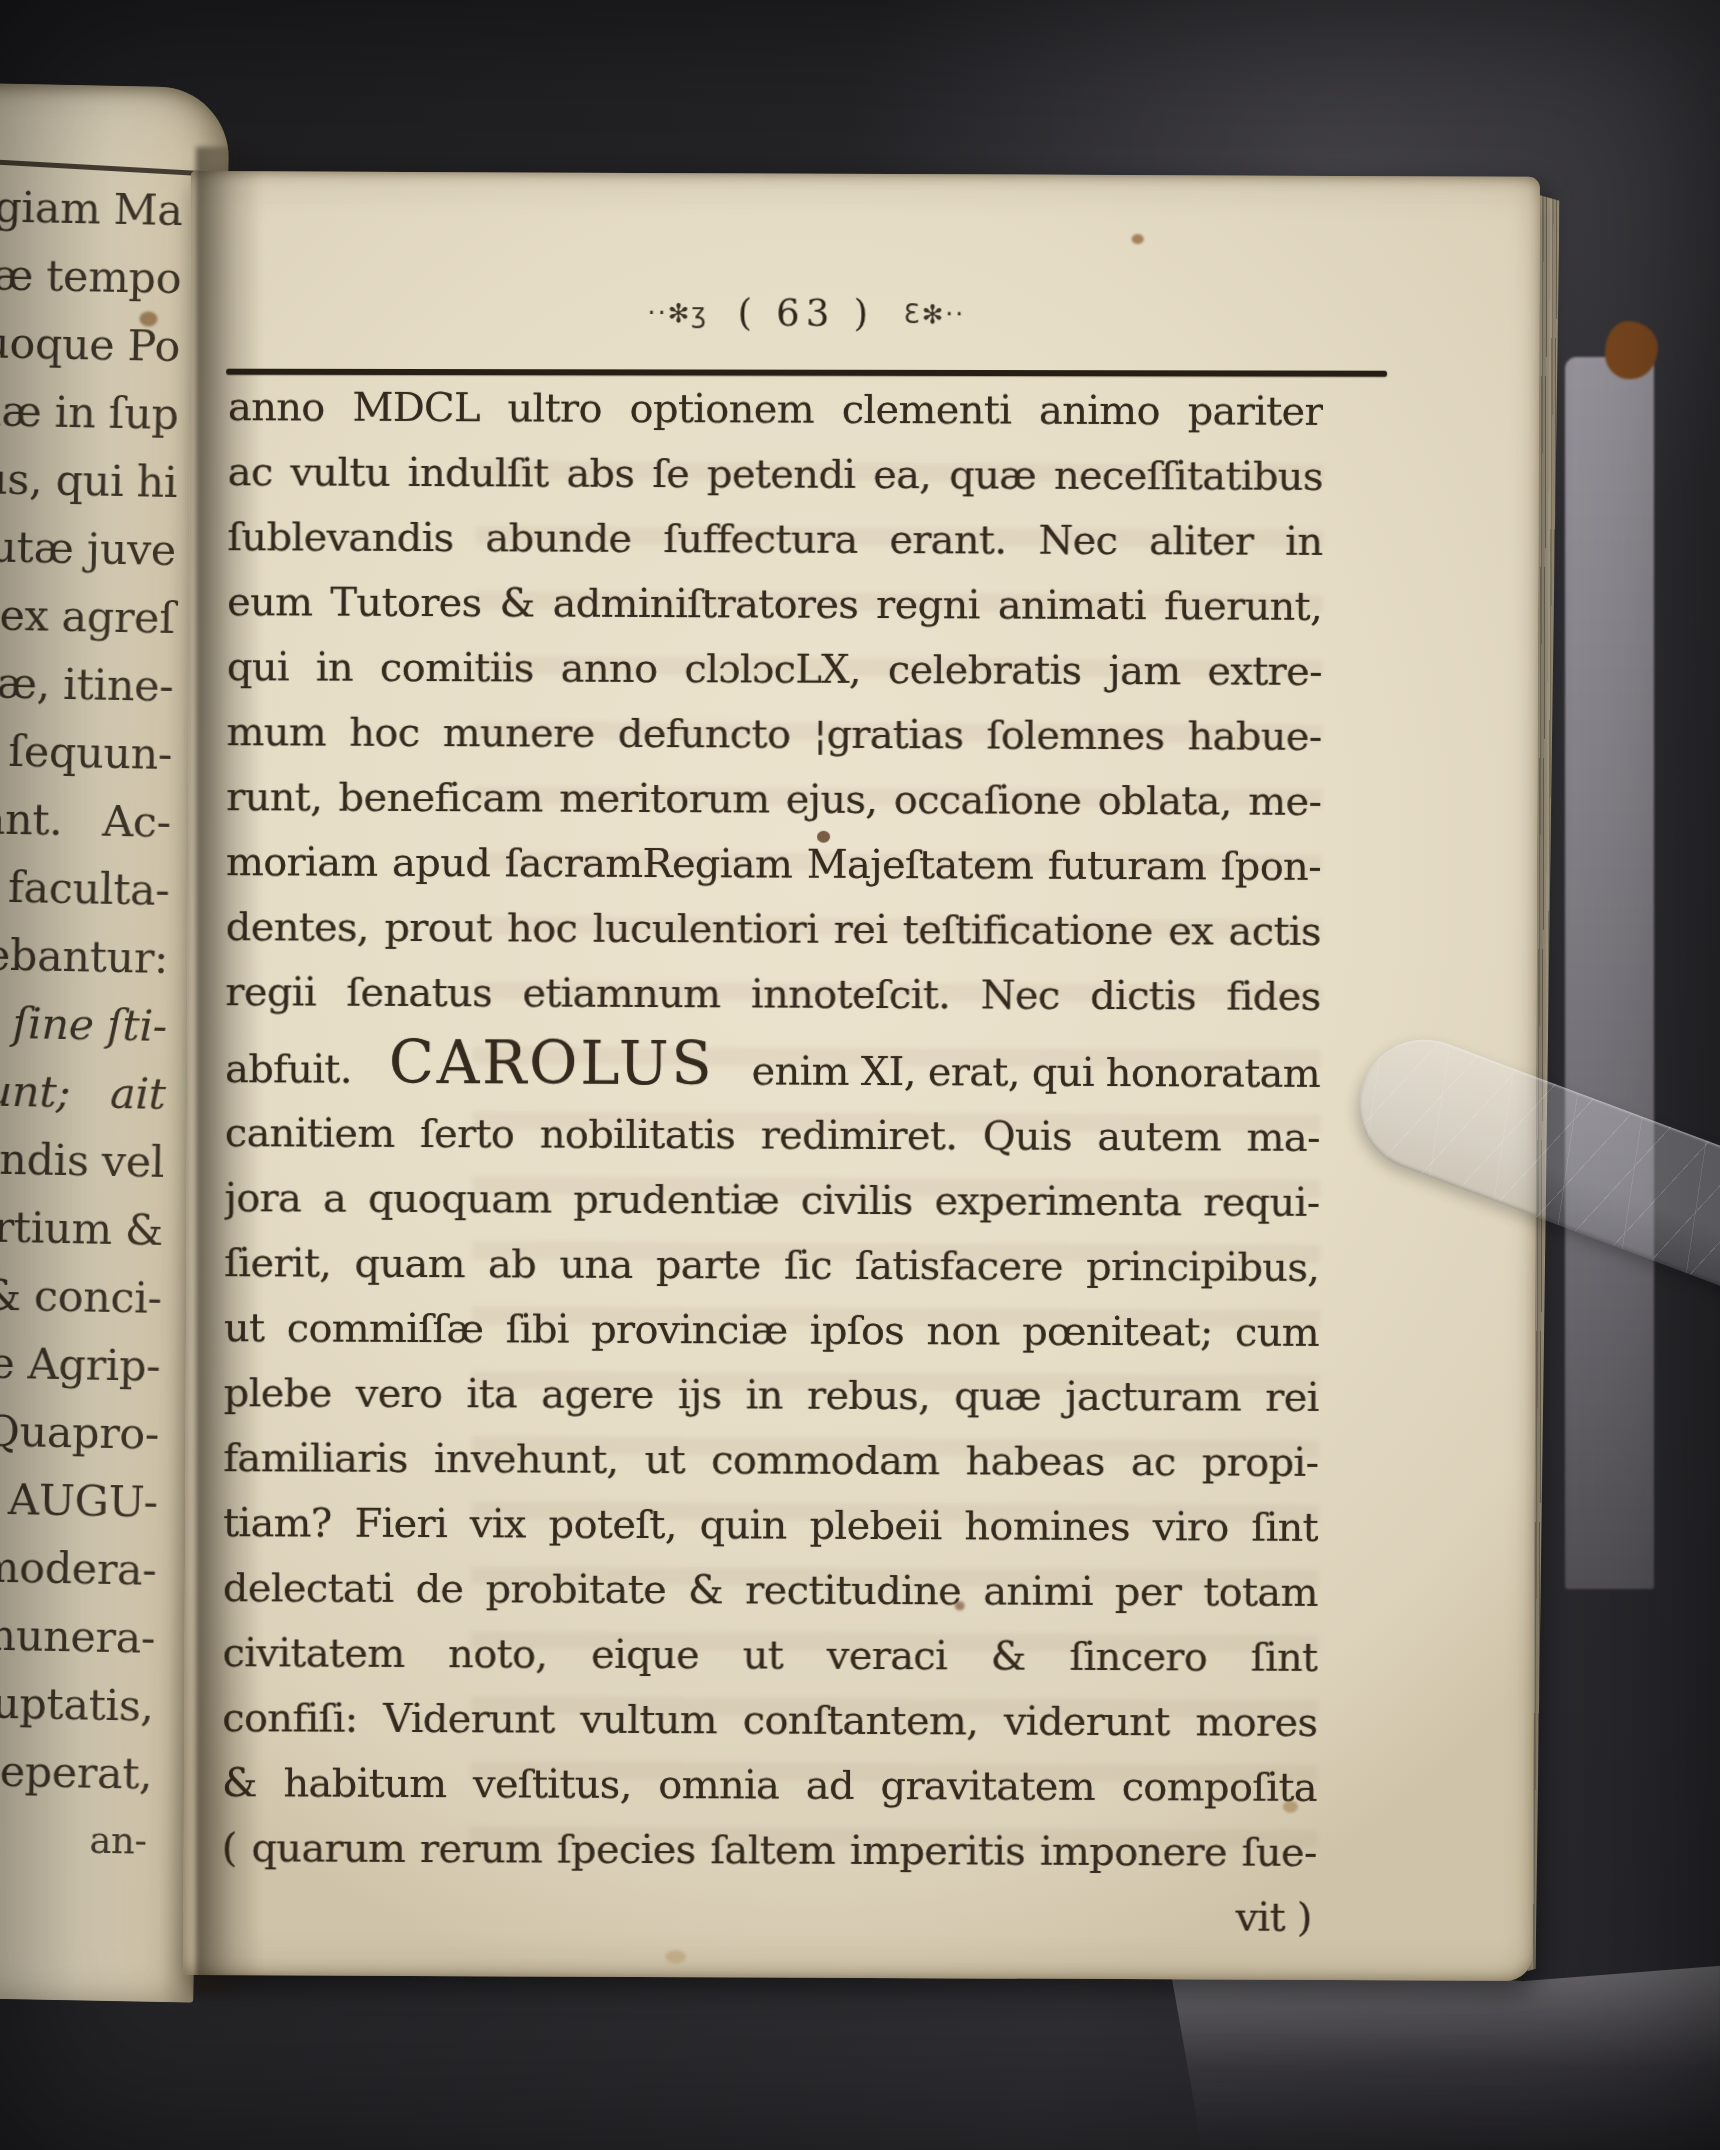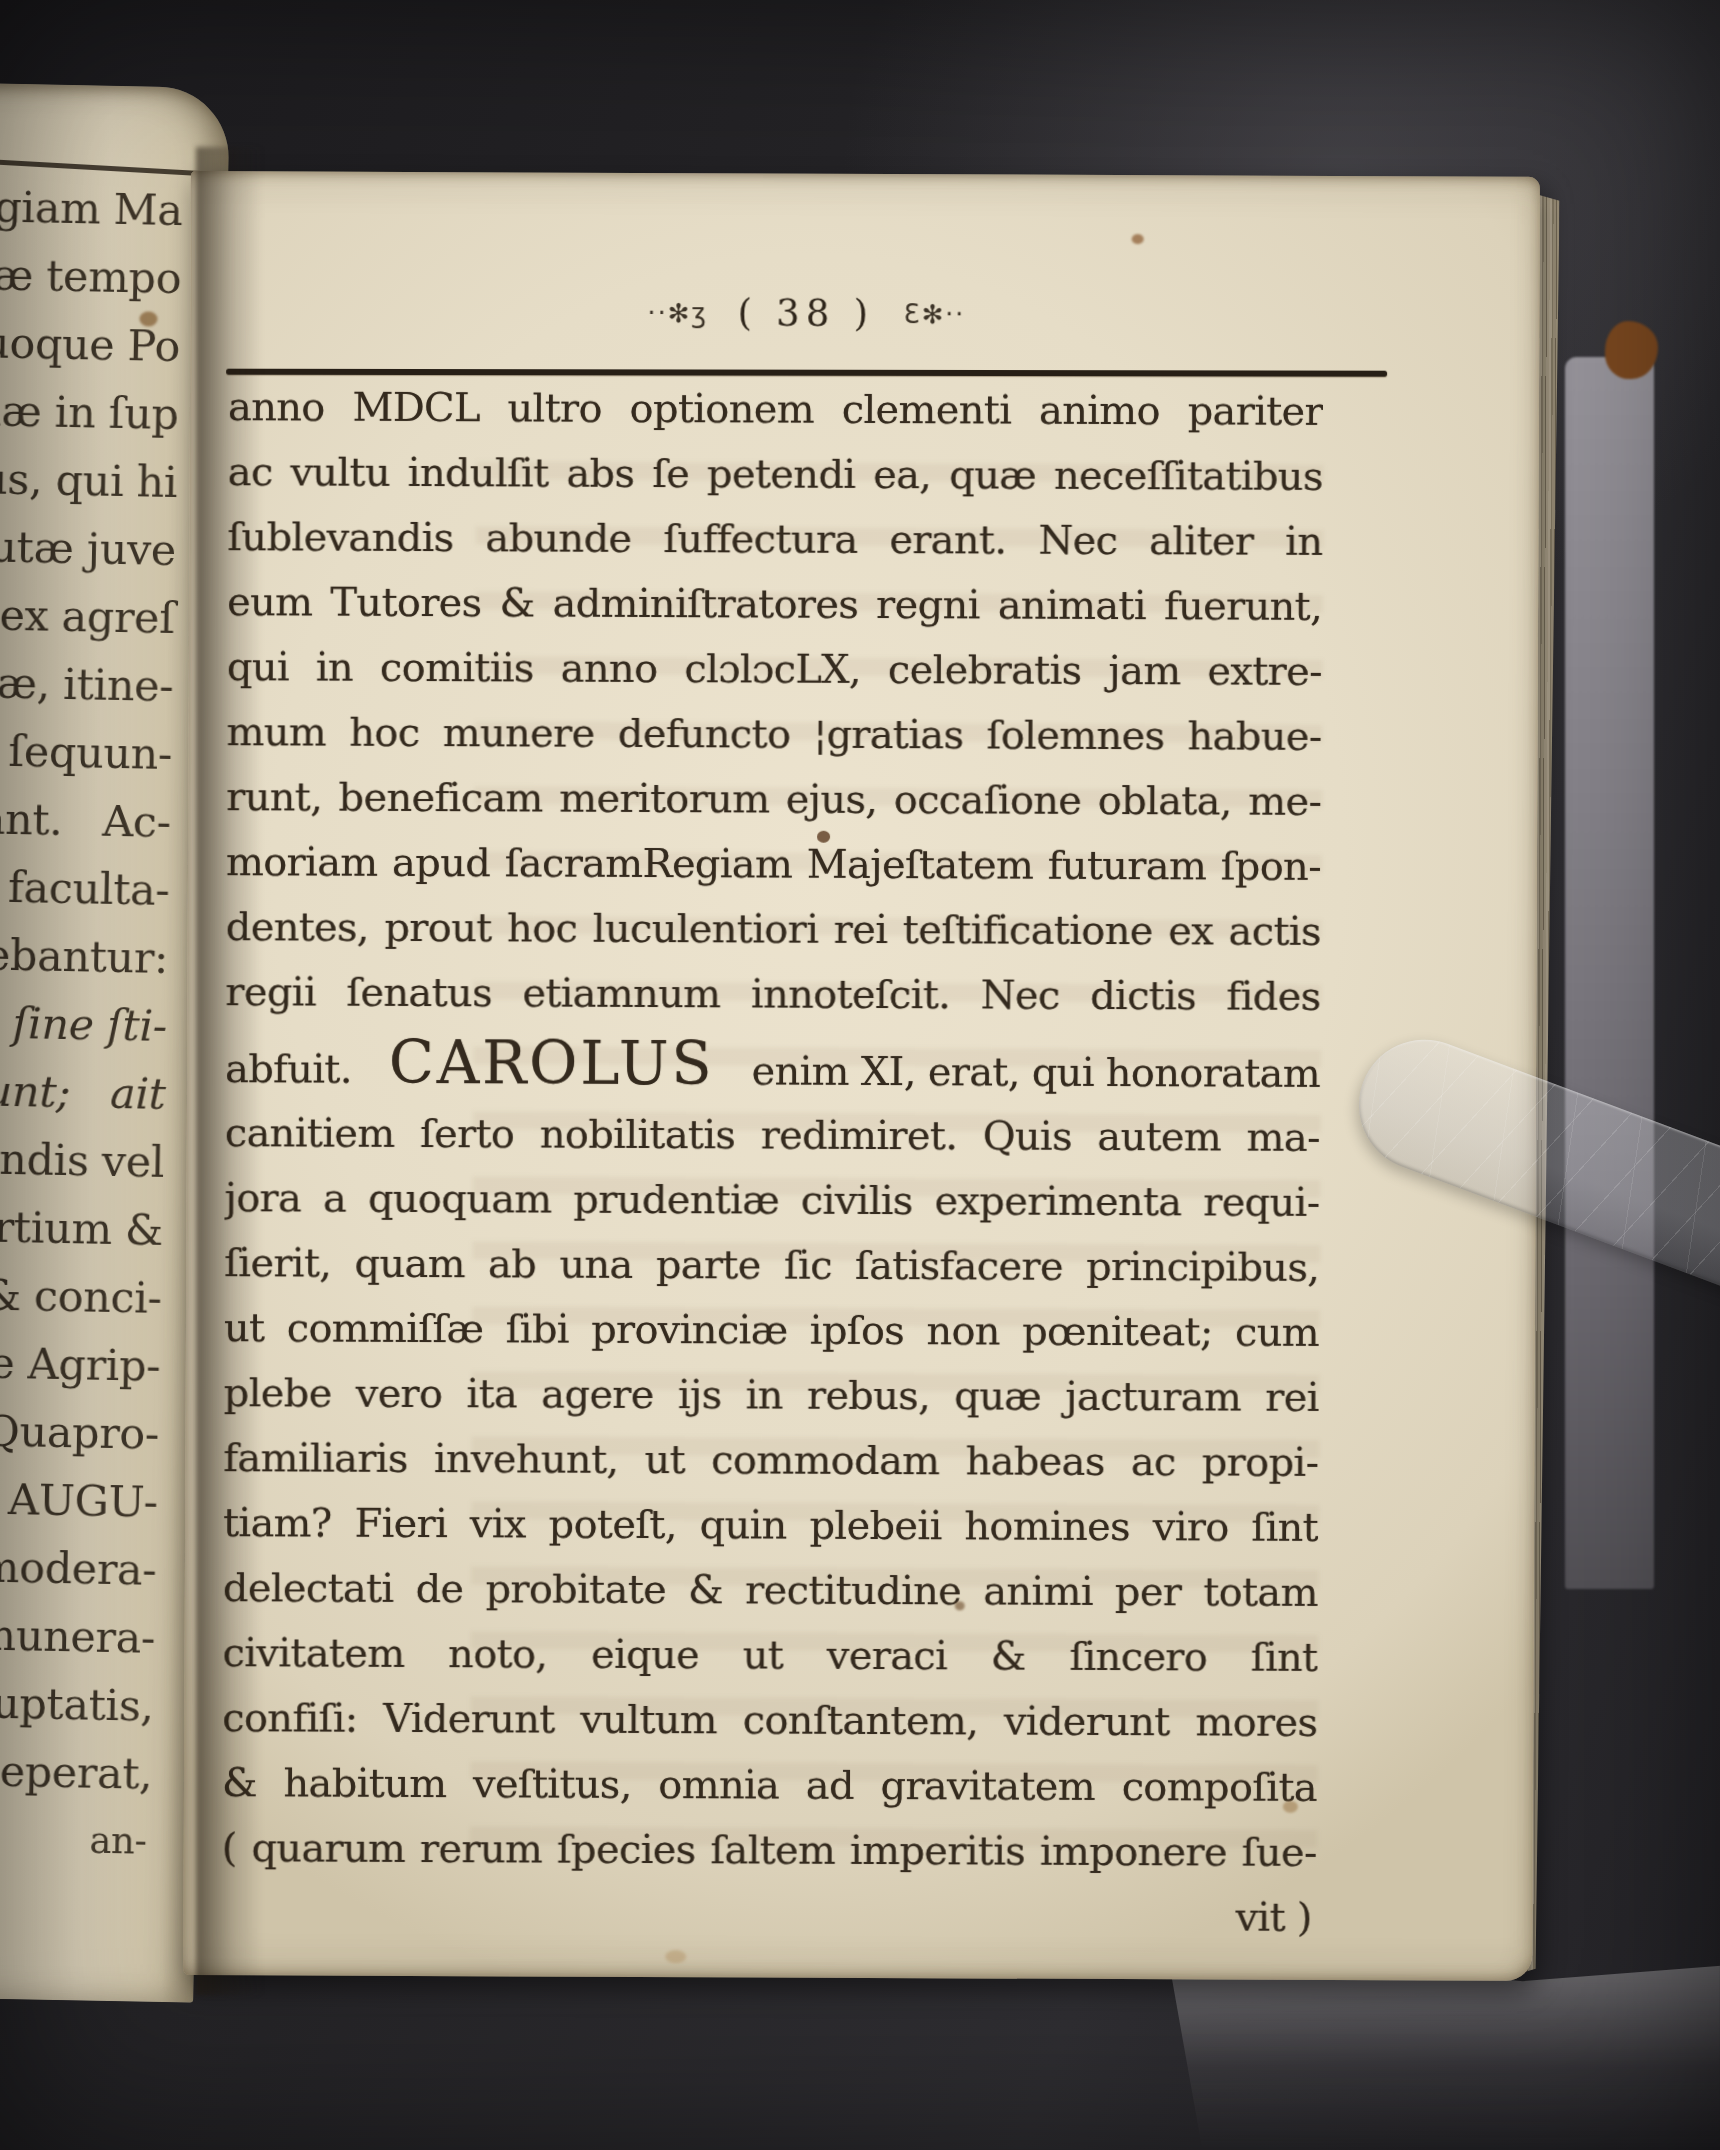--- a/index.html
+++ b/index.html
@@ -159,21 +159,21 @@
   </div>
 
   <div class="gutter"></div>
   <div class="fore-edge"></div>
 
   <div class="main-page">
     <div class="show-through"></div>
 
     <div class="header">
       <span class="fleuron">··✻ʒ</span>
-      <span class="pagenum">( 38 )</span>
+      <span class="pagenum">( 63 )</span>
       <span class="fleuron">Ɛ✻··</span>
     </div>
     <div class="rule"></div>
 
     <div class="textblock">
       <div class="line">anno MDCL ultro optionem clementi animo pariter</div>
       <div class="line">ac vultu indulſit abs ſe petendi ea, quæ neceſſitatibus</div>
       <div class="line">ſublevandis abunde ſuffectura erant. Nec aliter in</div>
       <div class="line">eum Tutores &amp; adminiſtratores regni animati fuerunt,</div>
       <div class="line">qui in comitiis anno clɔlɔcLX, celebratis jam extre-</div>

